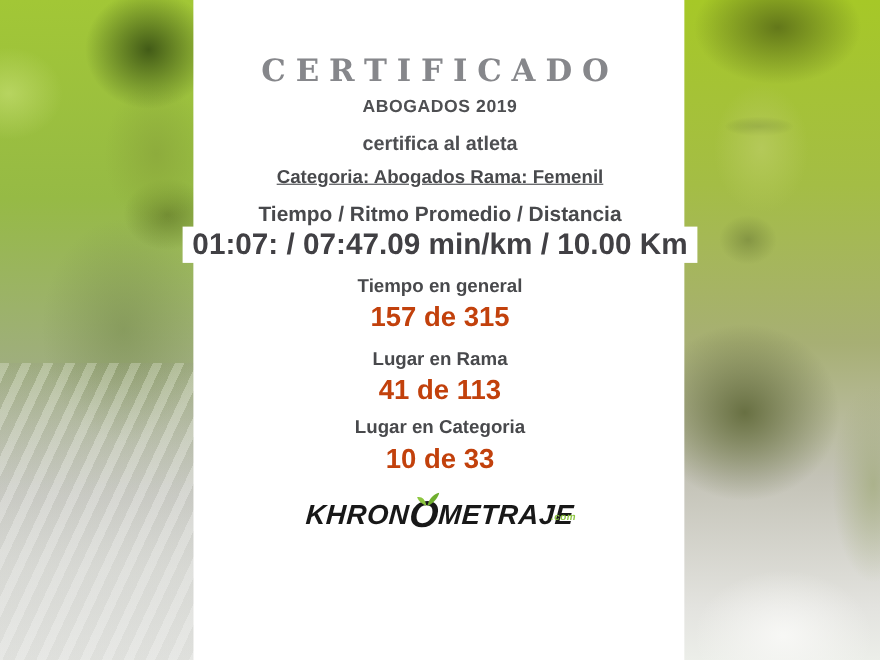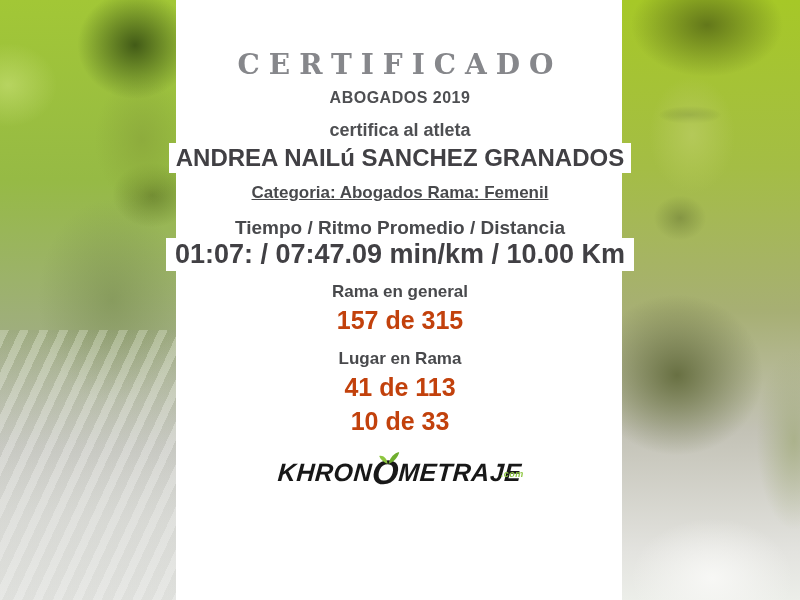--- a/index.html
+++ b/index.html
@@ -87,31 +87,31 @@
 <div class="stage">
 
   <div class="bg-left"></div>
   <div class="bg-right"></div>
   <div class="panel"></div>
 
   <div class="content">
     <div class="title">CERTIFICADO</div>
     <div class="subtitle">ABOGADOS 2019</div>
     <div class="intro">certifica al atleta</div>
-    <div class="athlete">ANDREA NAILú SANCHEZ GRANADOS</div>
     <div class="category">Categoria: Abogados Rama: Femenil</div>
     <div class="metrics-label">Tiempo / Ritmo Promedio / Distancia</div>
     <div class="metrics-value">01:07: / 07:47.09 min/km / 10.00 Km</div>
 
-    <div class="place-label pl1">Rama en general</div>
+    <div class="place-label pl1">Tiempo en general</div>
     <div class="place-value pv1">157 de 315</div>
 
     <div class="place-label pl2">Lugar en Rama</div>
     <div class="place-value pv2">41 de 113</div>
 
+    <div class="place-label pl3">Lugar en Categoria</div>
     <div class="place-value pv3">10 de 33</div>
 
 
     <div class="logo">
       <span class="logo-main"><span>KHRON</span><span class="logo-o"><span>O</span><svg class="leaf" width="20" height="14" viewBox="0 0 20 14">
               <path d="M9 13 C8 7 4 4 0 5 C2 9 5 11 9 13 Z" fill="#8dc63f"></path>
               <path d="M10 13 C11 6 15 2 20 1 C19 6 15 11 10 13 Z" fill="#6fae2e"></path>
             </svg></span><span>METRAJE</span></span>
       <span class="logo-tld">.com</span>
     </div>

